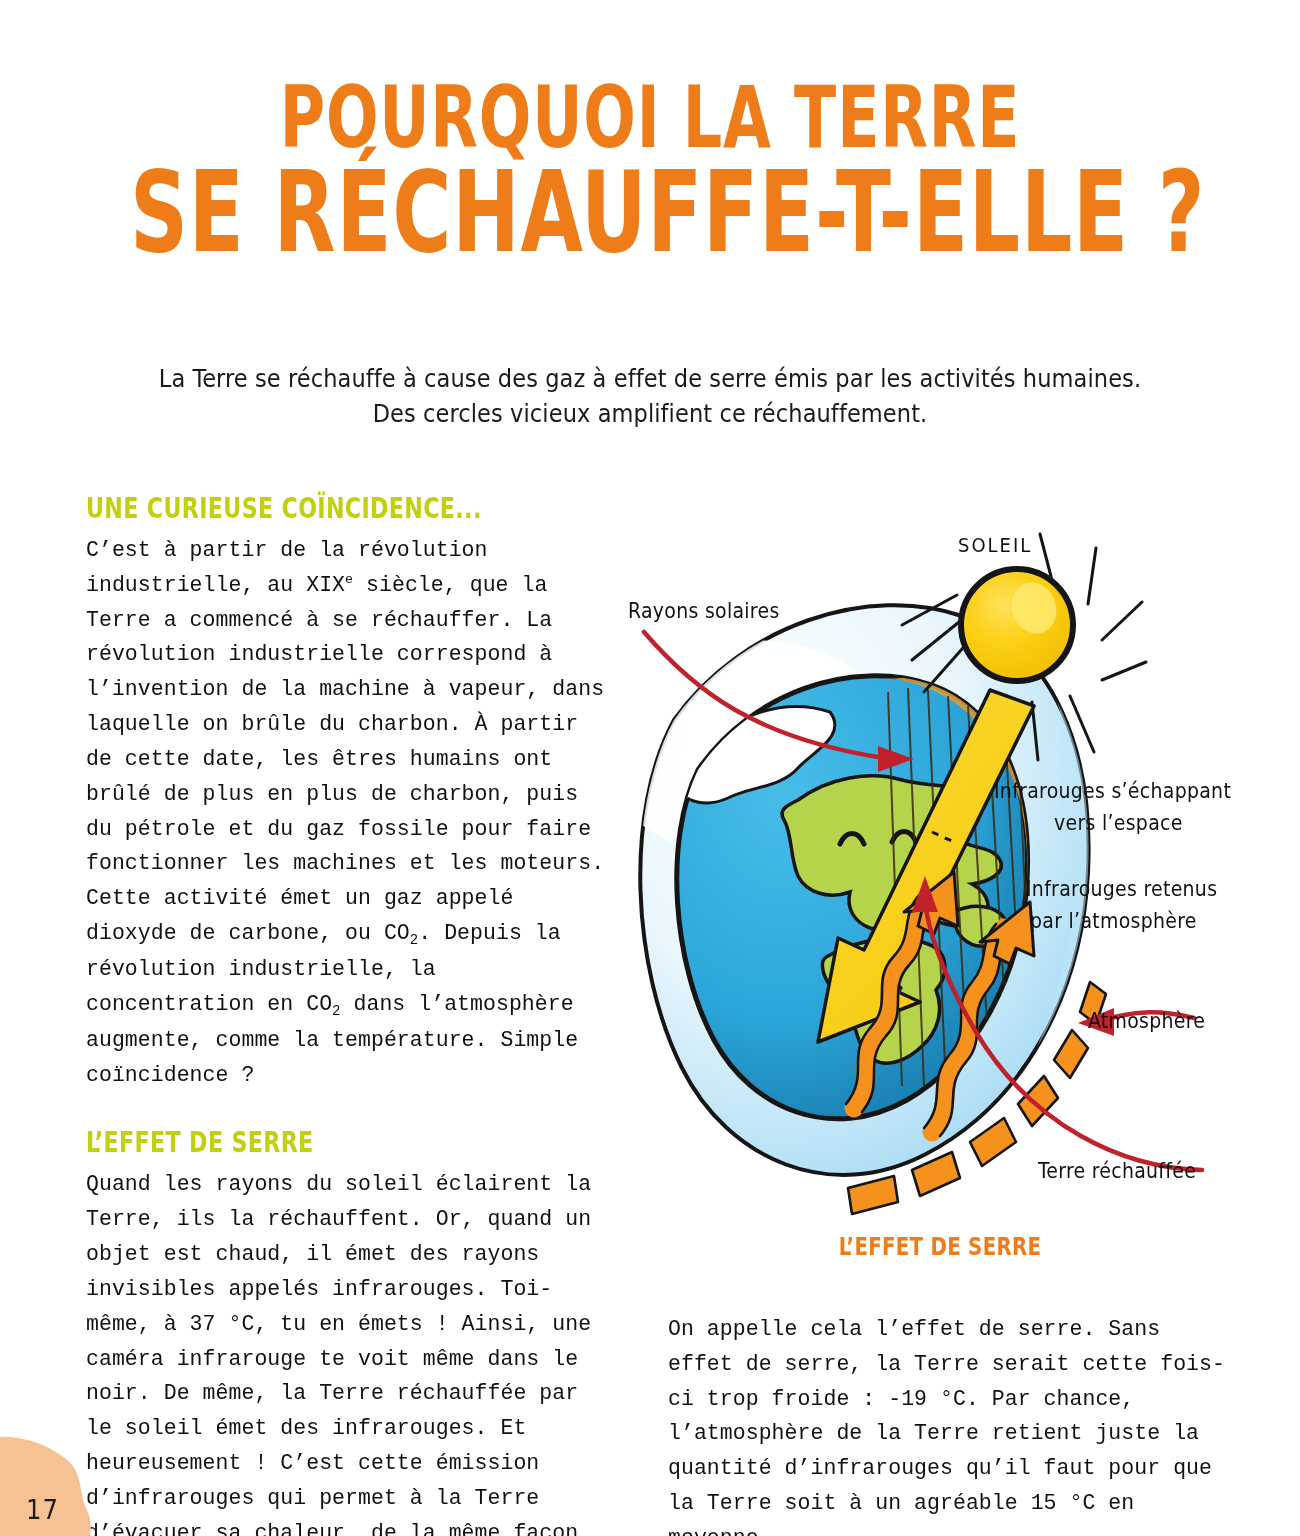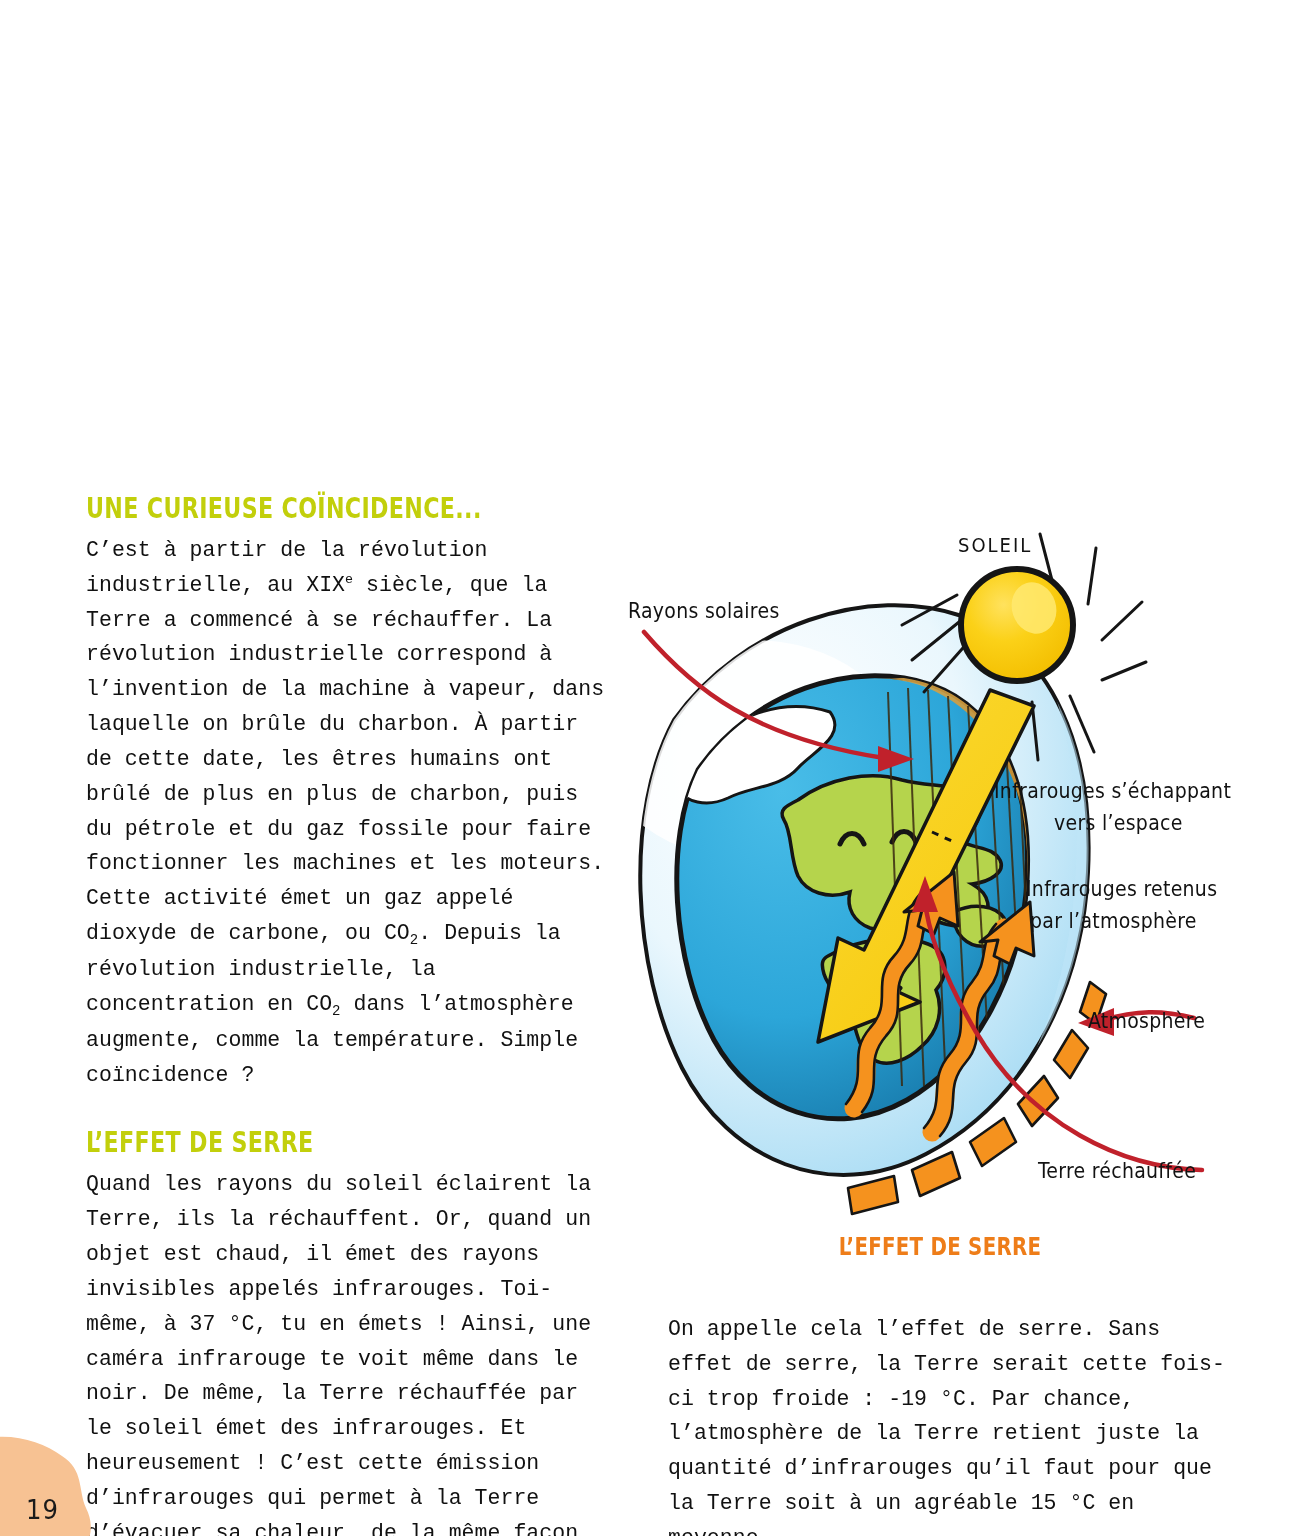--- a/index.html
+++ b/index.html
@@ -80,21 +80,26 @@
     font-family:"DejaVu Sans Condensed","Liberation Sans Narrow","Liberation Sans",sans-serif;
     fill:#121212;font-size:21px;letter-spacing:0.3px;
   }
   .lbl-sun{font-size:20px;letter-spacing:2px;}
 </style>
 </head>
 <body>
 
 <div class="page">
 
-
+  <div class="title-block">
+    <div class="title-line l1">POURQUOI LA TERRE</div>
+    <div class="title-line l2">SE RÉCHAUFFE-T-ELLE ?</div>
+  </div>
+
+  <div class="subtitle">La Terre se réchauffe à cause des gaz à effet de serre émis par les activités humaines. Des cercles vicieux amplifient ce réchauffement.</div>
 
   <div class="col-left">
 
     <div class="sec-head">UNE CURIEUSE COÏNCIDENCE...</div>
     <p class="body-text"><span>C’est à partir de la révolution industrielle, au XIX</span><sup>e</sup><span> siècle, que la Terre a commencé à se réchauffer. La révolution industrielle correspond à l’invention de la machine à vapeur, dans laquelle on brûle du charbon. À partir de cette date, les êtres humains ont brûlé de plus en plus de charbon, puis du pétrole et du gaz fossile pour faire fonctionner les machines et les moteurs. Cette activité émet un gaz appelé dioxyde de carbone, ou CO</span><sub>2</sub><span>. Depuis la révolution industrielle, la concentration en CO</span><sub>2</sub><span> dans l’atmosphère augmente, comme la température. Simple coïncidence ?</span></p>
 
     <div class="sec-head second">L’EFFET DE SERRE</div>
     <p class="body-text"><span>Quand les rayons du soleil éclairent la Terre, ils la réchauffent. Or, quand un objet est chaud, il émet des rayons invisibles appelés infrarouges. Toi-même, à 37 °C, tu en émets ! Ainsi, une caméra infrarouge te voit même dans le noir. De même, la Terre réchauffée par le soleil émet des infrarouges. Et heureusement ! C’est cette émission d’infrarouges qui permet à la Terre d’évacuer sa chaleur, de la même façon que ta transpiration te permet d’évacuer la tienne. Sans émissions d’infrarouges, la Terre serait beaucoup trop chaude pour être habitable. Mais attention à ne pas émettre trop d’infrarouges non plus. L’atmosphère autour de la Terre, grâce à la vapeur d’eau et au CO</span><sub>2</sub><span> qu’elle contient, retient une partie des infrarouges, de la même façon qu’une couverture t’aide à retenir ta chaleur.</span></p>
   </div>
 
@@ -262,15 +267,15 @@
   <div class="col-right">
     <p class="body-text">On appelle cela l’effet de serre. Sans effet de serre, la Terre serait cette fois-ci trop froide : -19 °C. Par chance, l’atmosphère de la Terre retient juste la quantité d’infrarouges qu’il faut pour que la Terre soit à un agréable 15 °C en moyenne.</p>
   </div>
 
   <div class="page-blob">
     <svg width="180" height="160" viewBox="0 0 180 160" xmlns="http://www.w3.org/2000/svg">
       <path d="M 8 6 C 44 -6 78 4 100 20 C 122 34 116 54 124 72 C 134 92 128 112 110 124
                C 92 136 74 130 56 140 C 36 150 14 152 2 140 L -10 10 Z" fill="#F7C293"></path>
     </svg>
   </div>
-  <div class="page-num">19</div>
+  <div class="page-num">17</div>
 
 </div>
 
 </body></html>

